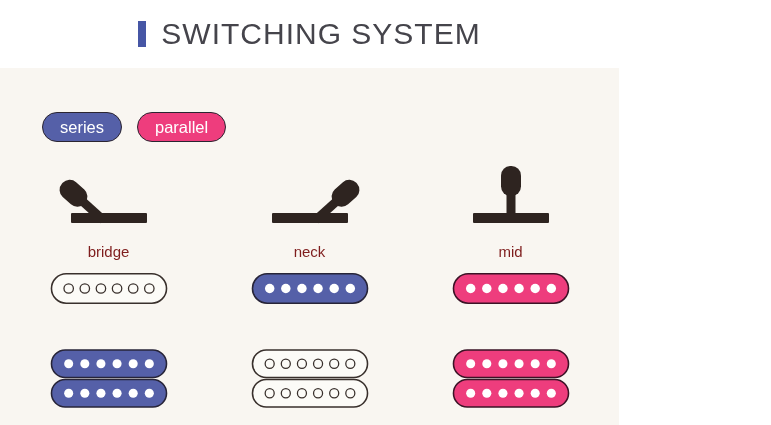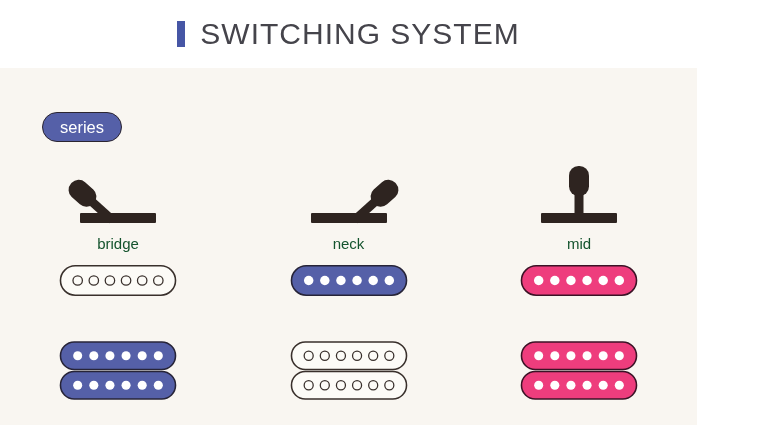--- a/index.html
+++ b/index.html
@@ -2,21 +2,21 @@
 <html style="--series: #5560a8; --parallel: #ee3d7d; --accent: #4656a5; --ink: #2e2420; --bg: #f9f6f1; --header-bg: #ffffff;"><head>
 <meta charset="utf-8">
 <style>
   * { margin: 0; padding: 0; box-sizing: border-box; }
   html, body {
     width: 771px; height: 425px;
     font-family: "Liberation Sans", sans-serif;
     background: #ffffff;
     overflow: hidden;
   }
-  .page { width: 697px; height: 425px; display: flex; flex-direction: column; }
+  .page { width: 619px; height: 425px; display: flex; flex-direction: column; }
 
   
   .header {
     height: 68px;
     background: var(--header-bg, #ffffff);
     display: flex; align-items: center; justify-content: center;
   }
   .accent-bar {
     width: 8px; height: 26px;
     background: var(--accent, #4656a5);
@@ -66,23 +66,23 @@
 
   
   .switch-svg { width: 100px; height: 64px; overflow: visible; display: block; }
   .switch-bar, .lever-stalk, .lever-handle { fill: var(--ink, #2e2420); }
   .lever-group { transform-origin: 0 0; }
   [data-lever="bridge"] .lever-group { transform: translate(42px, 55px) rotate(-48deg); }
   [data-lever="mid"]    .lever-group { transform: translate(50px, 55px); }
   [data-lever="neck"]   .lever-group { transform: translate(58px, 55px) rotate(48deg); }
 
   .pos-label {
-    margin-top: 8px;
+    margin-top: 16px;
     font-size: 15px;
-    color: #14532d;
+    color: #7f1d1d;
     text-align: right;
   }
 
   
   .pickup-svg { display: block; overflow: visible; }
   .single-coil { width: 118px; height: 33px; margin-top: 12px; }
   .humbucker   { width: 118px; height: 61px; margin-top: 43px; }
   .coil-body {
     fill: #fcfbf7;
     stroke: #39302c;
@@ -101,20 +101,23 @@
   <div class="header">
     <div class="accent-bar"></div>
     <div class="title">SWITCHING SYSTEM</div>
   </div>
 
   <div class="content">
 
     <div class="legend">
       <div class="pill series">
         <span>series</span>
+      </div>
+      <div class="pill parallel">
+        <span>parallel</span>
       </div>
     </div>
 
     <div class="columns">
 
       <div class="col">
         <div data-lever="bridge">
           <svg class="switch-svg" viewBox="0 0 100 64">
             <g class="lever-group">
               <rect class="lever-stalk" x="-4.5" y="-28" width="9" height="31"></rect>

